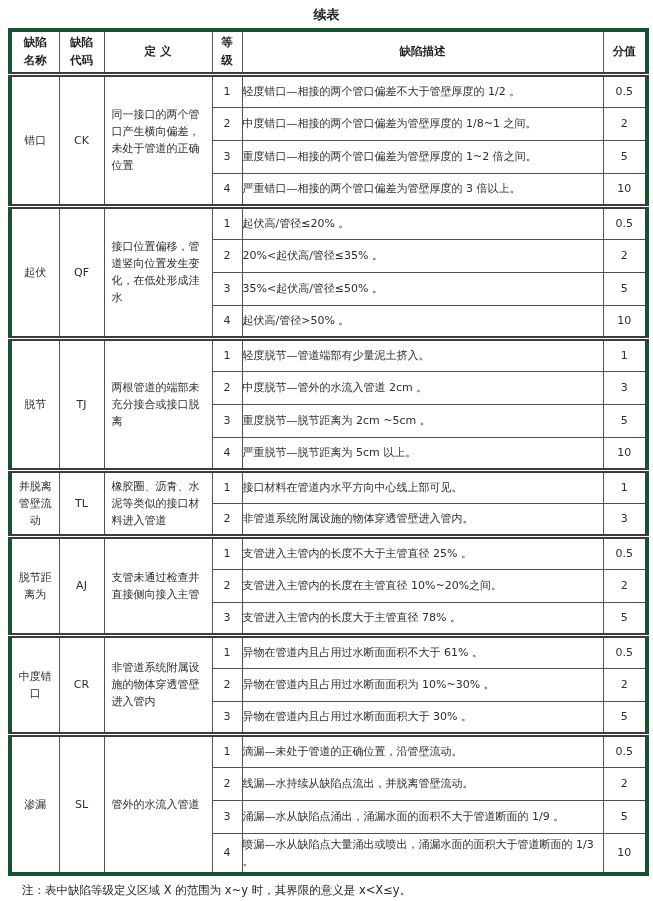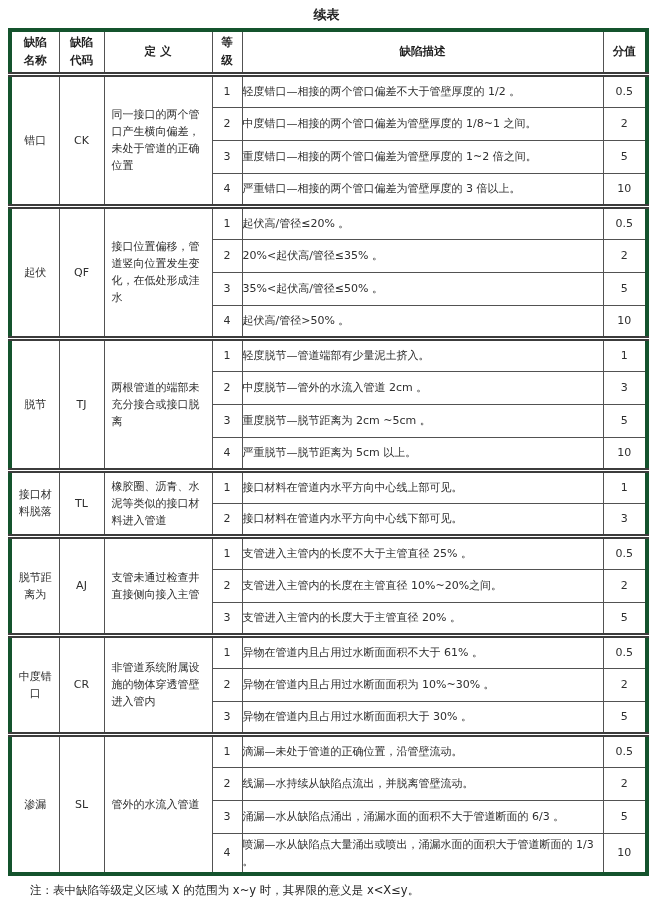--- a/index.html
+++ b/index.html
@@ -45,21 +45,21 @@
     font-size: 11.5px;
   }
   .defect-table tbody tr { height: 33px; }
   tr.section-start > td { border-top: 5px double #3c3c3c; }
   td.name, td.code, td.grade, td.score { text-align: center; }
   td.definition { text-align: left; padding: 3px 7px; }
   td.description { text-align: left; padding: 2px 0; }
   .footnote {
     font-size: 11.5px;
     color: #262626;
-    margin: 7px 0 0 30px;
+    margin: 7px 0 0 22px;
   }
 </style>
 </head>
 <body>
 
 <div class="page-title">续表</div>
 
 <table class="defect-table">
   <colgroup>
     <col style="width:49px">
@@ -146,48 +146,48 @@
         <td class="grade">3</td>
         <td class="description">重度脱节—脱节距离为 2cm ~5cm 。</td>
         <td class="score">5</td>
       </tr>
       <tr>
         <td class="grade">4</td>
         <td class="description">严重脱节—脱节距离为 5cm 以上。</td>
         <td class="score">10</td>
       </tr>
       <tr class="section-start">
-        <td rowspan="2" class="name">接口材料脱落</td>
+        <td rowspan="2" class="name">并脱离管壁流动</td>
         <td rowspan="2" class="code">TL</td>
         <td rowspan="2" class="definition">橡胶圈、沥青、水泥等类似的接口材料进入管道</td>
         <td class="grade">1</td>
         <td class="description">接口材料在管道内水平方向中心线上部可见。</td>
         <td class="score">1</td>
       </tr>
       <tr>
         <td class="grade">2</td>
-        <td class="description">接口材料在管道内水平方向中心线下部可见。</td>
+        <td class="description">非管道系统附属设施的物体穿透管壁进入管内。</td>
         <td class="score">3</td>
       </tr>
       <tr class="section-start">
         <td rowspan="3" class="name">脱节距离为</td>
         <td rowspan="3" class="code">AJ</td>
         <td rowspan="3" class="definition">支管未通过检查井直接侧向接入主管</td>
         <td class="grade">1</td>
         <td class="description">支管进入主管内的长度不大于主管直径 25% 。</td>
         <td class="score">0.5</td>
       </tr>
       <tr>
         <td class="grade">2</td>
         <td class="description">支管进入主管内的长度在主管直径 10%~20%之间。</td>
         <td class="score">2</td>
       </tr>
       <tr>
         <td class="grade">3</td>
-        <td class="description">支管进入主管内的长度大于主管直径 20% 。</td>
+        <td class="description">支管进入主管内的长度大于主管直径 78% 。</td>
         <td class="score">5</td>
       </tr>
       <tr class="section-start">
         <td rowspan="3" class="name">中度错口</td>
         <td rowspan="3" class="code">CR</td>
         <td rowspan="3" class="definition">非管道系统附属设施的物体穿透管壁进入管内</td>
         <td class="grade">1</td>
         <td class="description">异物在管道内且占用过水断面面积不大于 61% 。</td>
         <td class="score">0.5</td>
       </tr>
@@ -209,21 +209,21 @@
         <td class="description">滴漏—未处于管道的正确位置，沿管壁流动。</td>
         <td class="score">0.5</td>
       </tr>
       <tr>
         <td class="grade">2</td>
         <td class="description">线漏—水持续从缺陷点流出，并脱离管壁流动。</td>
         <td class="score">2</td>
       </tr>
       <tr>
         <td class="grade">3</td>
-        <td class="description">涌漏—水从缺陷点涌出，涌漏水面的面积不大于管道断面的 6/3 。</td>
+        <td class="description">涌漏—水从缺陷点涌出，涌漏水面的面积不大于管道断面的 1/9 。</td>
         <td class="score">5</td>
       </tr>
       <tr>
         <td class="grade">4</td>
         <td class="description">喷漏—水从缺陷点大量涌出或喷出，涌漏水面的面积大于管道断面的 1/3 。</td>
         <td class="score">10</td>
       </tr>
     </tbody>
 </table>
 

